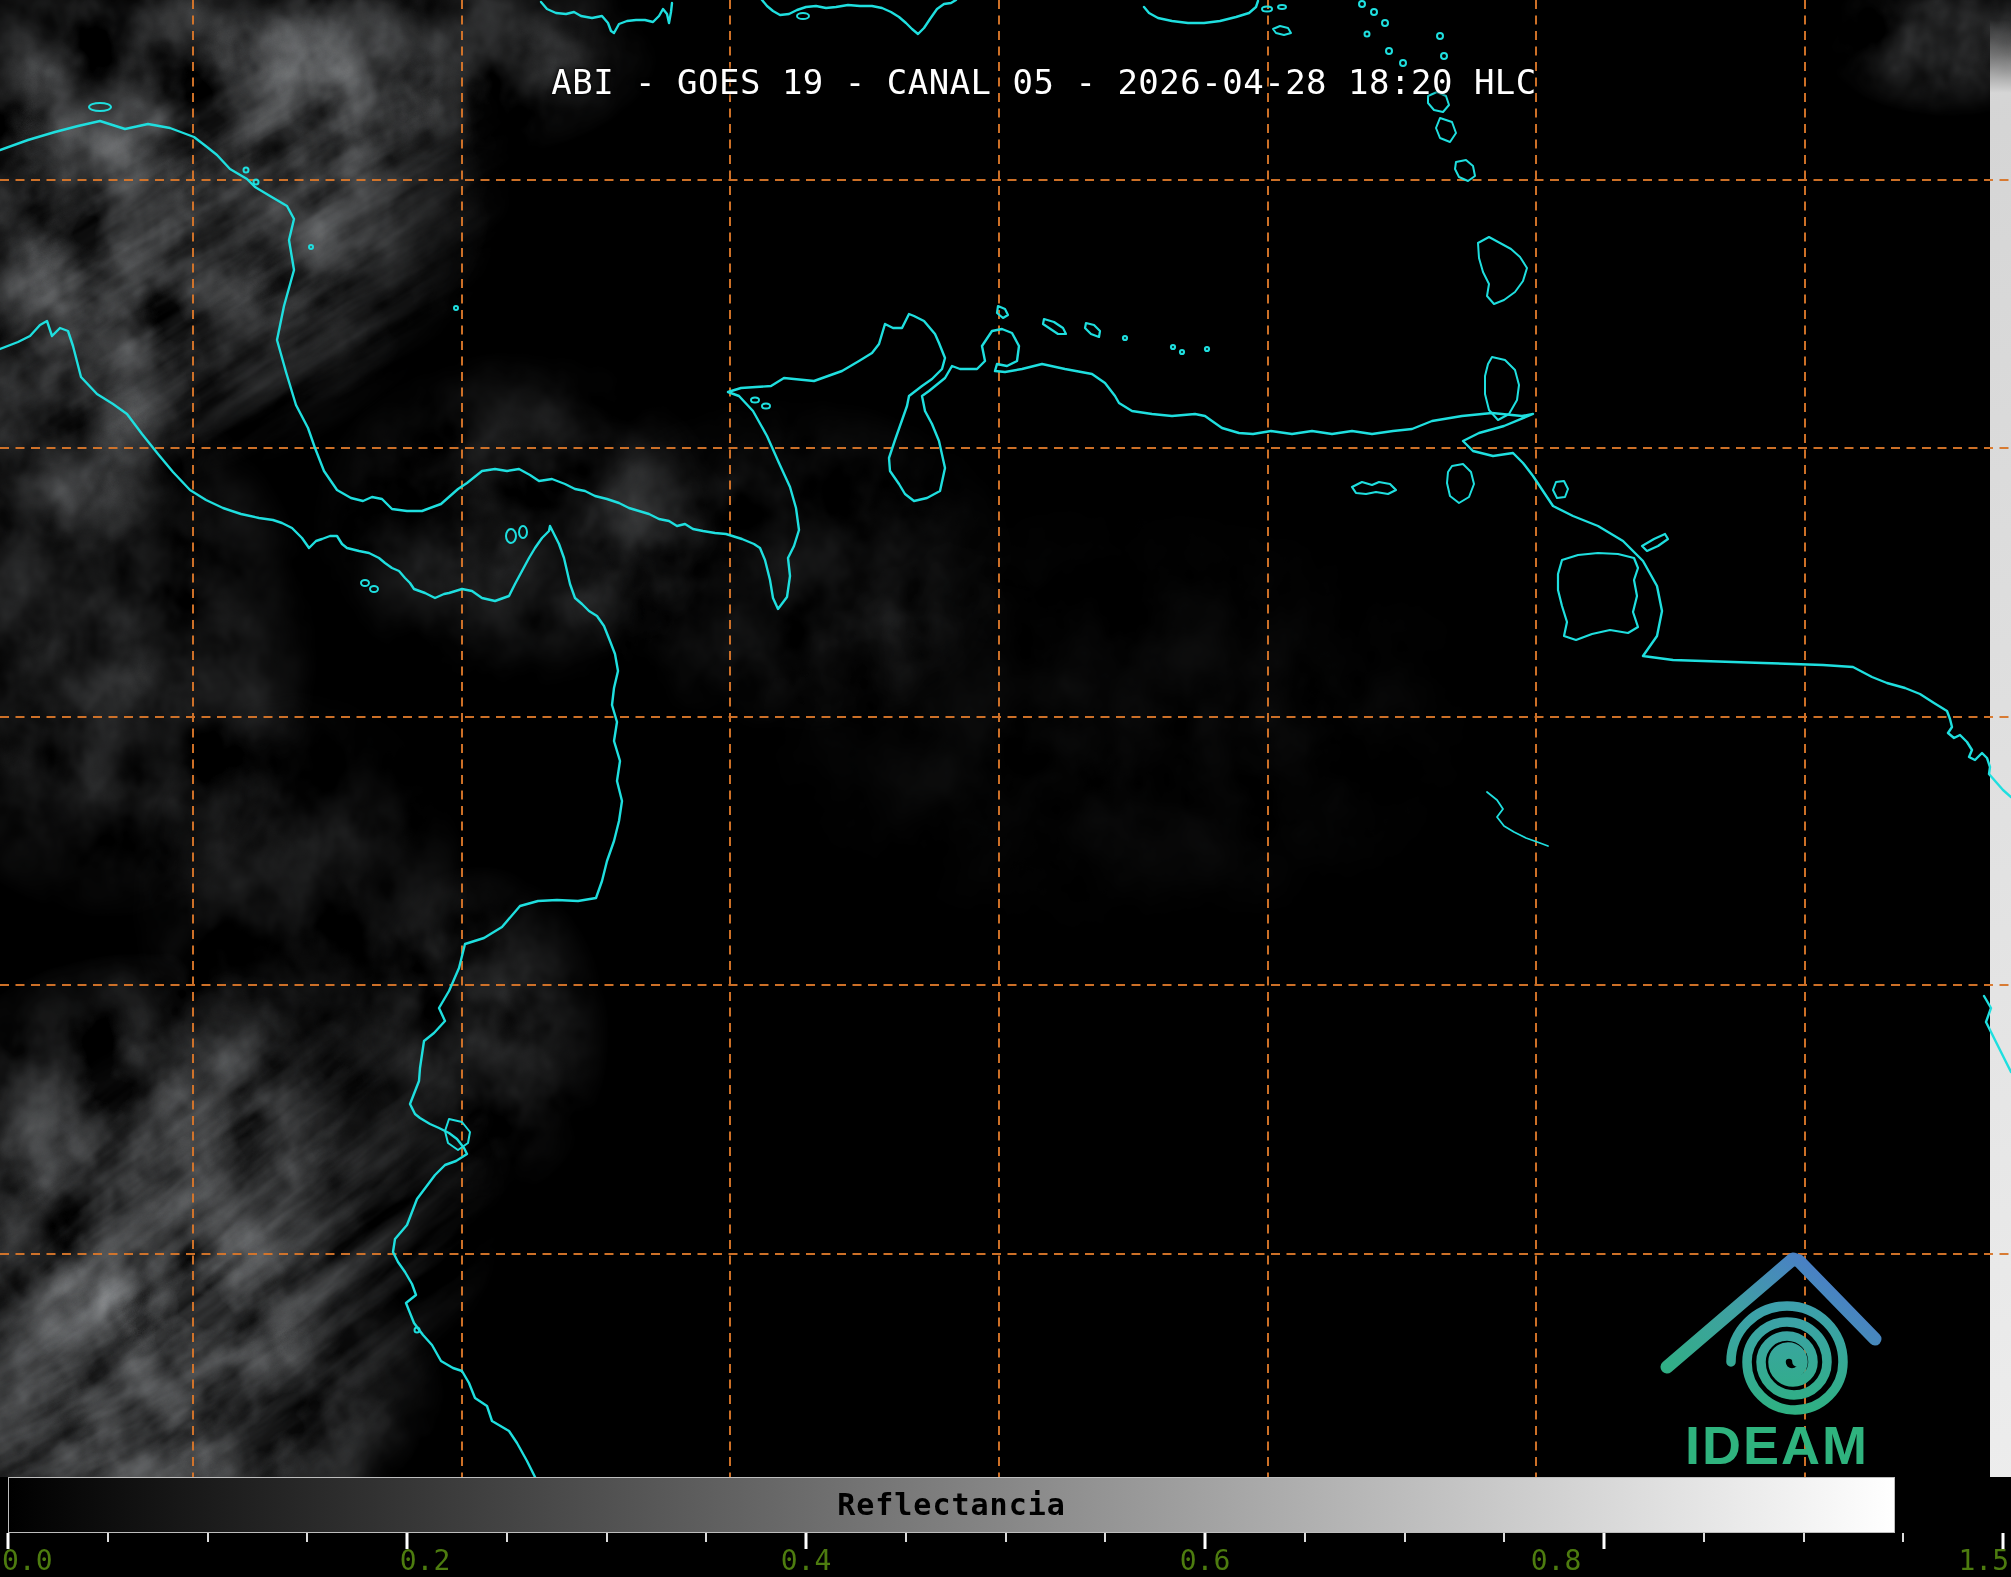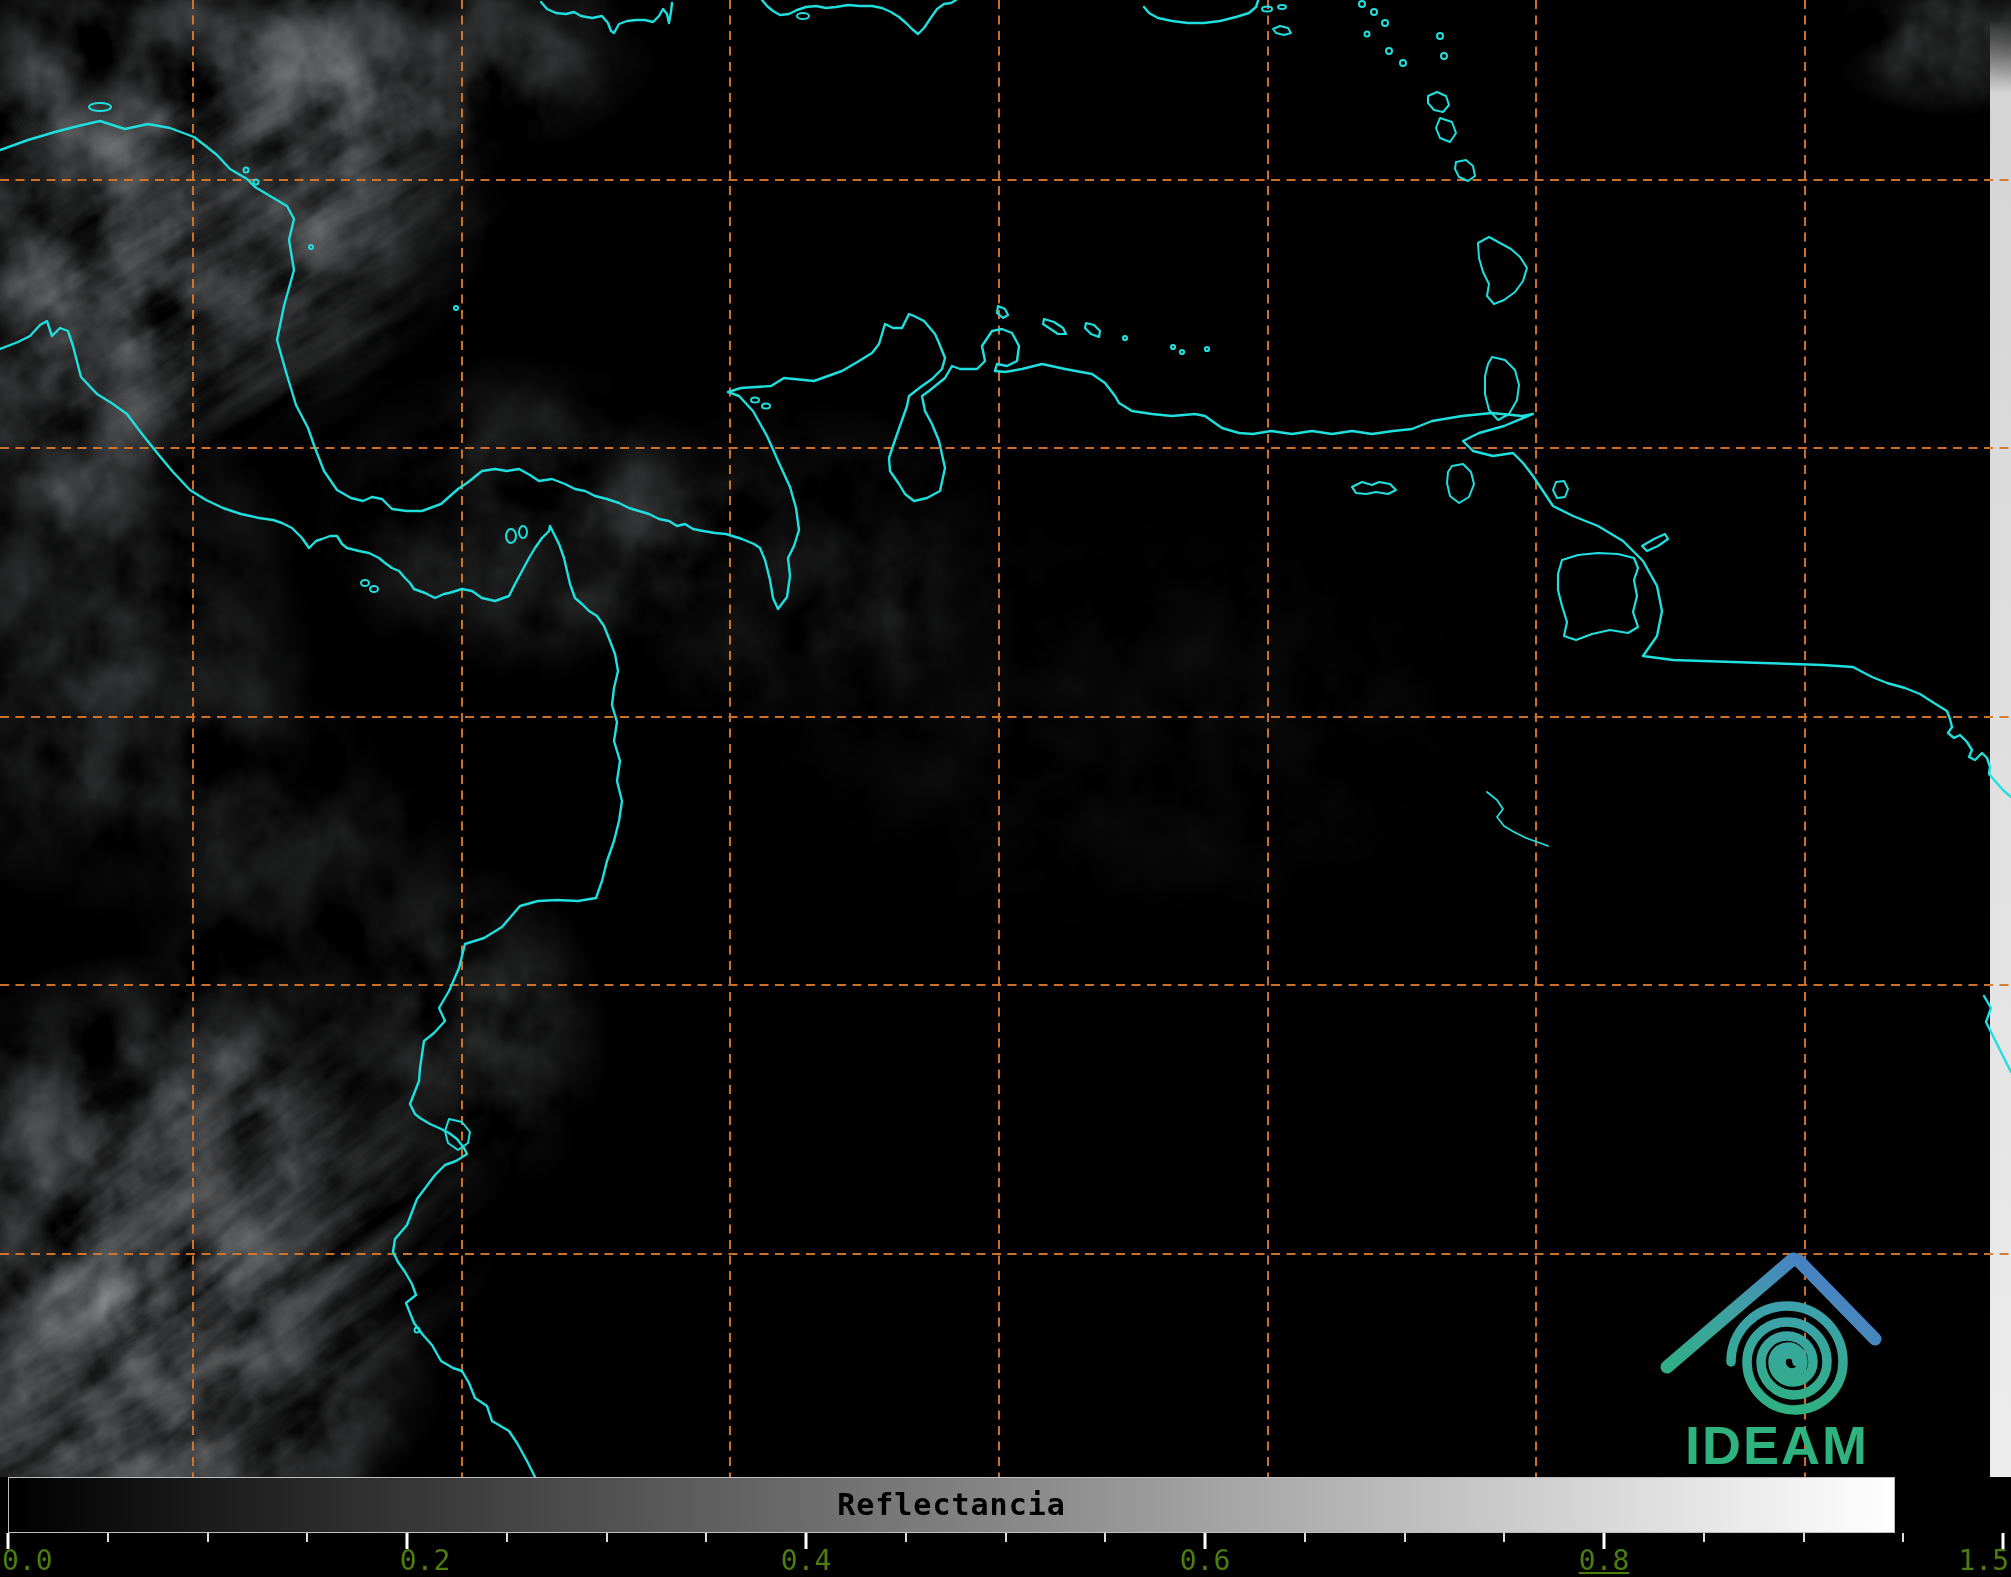--- a/index.html
+++ b/index.html
@@ -165,20 +165,21 @@
       <path d="M 1984 996 L 1991 1008 L 1986 1022 L 1993 1036 L 2000 1050 L 2006 1062 L 2011 1072"></path>
     </g>
 
     <g>
       <path d="M 1667 1367 L 1793 1259 L 1799 1261 L 1875 1339" fill="none" stroke="url(#lgLogo)" stroke-width="13" stroke-linecap="round" stroke-linejoin="round"></path>
       <path d="M 1731 1362 A 56 56 0 0 1 1843 1362 A 48 48 0 0 1 1747 1362 A 40 40 0 0 1 1827 1362 A 33 33 0 0 1 1761 1362 A 26 26 0 0 1 1813 1362 A 20 20 0 0 1 1773 1362 A 15 15 0 0 1 1803 1362 A 11 11 0 0 1 1781 1362 A 8 8 0 0 1 1797 1362" fill="none" stroke="url(#lgSpiral)" stroke-width="9.5" stroke-linecap="round"></path>
       <text x="1777" y="1464" text-anchor="middle" fill="#2fb37e" font-family="Liberation Sans, sans-serif" font-weight="bold" font-size="54" letter-spacing="2">IDEAM</text>
     </g>
   </svg>
 
+  <div class="title">ABI - GOES 19 - CANAL 05 - 2026-04-28 18:20 HLC</div>
 
   <div>
     <div class="cb-bar">
       <div class="cb-label">Reflectancia</div>
     </div>
     <div id="cb-axis">
         <div class="cb-tick" style="left: 8px;"></div>
         <div class="cb-ticklabel first" style="left: 2px;">0.0</div>
         <div class="cb-tick minor" style="left: 107.75px;"></div>
         <div class="cb-tick minor" style="left: 207.5px;"></div>
@@ -192,21 +193,21 @@
         <div class="cb-ticklabel" style="left: 806px;">0.4</div>
         <div class="cb-tick minor" style="left: 905.75px;"></div>
         <div class="cb-tick minor" style="left: 1005.5px;"></div>
         <div class="cb-tick minor" style="left: 1105.25px;"></div>
         <div class="cb-tick" style="left: 1205px;"></div>
         <div class="cb-ticklabel" style="left: 1205px;">0.6</div>
         <div class="cb-tick minor" style="left: 1304.75px;"></div>
         <div class="cb-tick minor" style="left: 1404.5px;"></div>
         <div class="cb-tick minor" style="left: 1504.25px;"></div>
         <div class="cb-tick" style="left: 1604px;"></div>
-        <div class="cb-ticklabel" style="left: 1604px; text-decoration: underline;">0.8</div>
+        <div class="cb-ticklabel" style="left: 1556px;">0.8</div>
         <div class="cb-tick minor" style="left: 1703.75px;"></div>
         <div class="cb-tick minor" style="left: 1803.5px;"></div>
         <div class="cb-tick minor" style="left: 1903.25px;"></div>
         <div class="cb-tick" style="left: 2003px;"></div>
         <div class="cb-ticklabel last" style="right: 2px;">1.5</div>
       </div>
   </div>
 
 </div>
 

